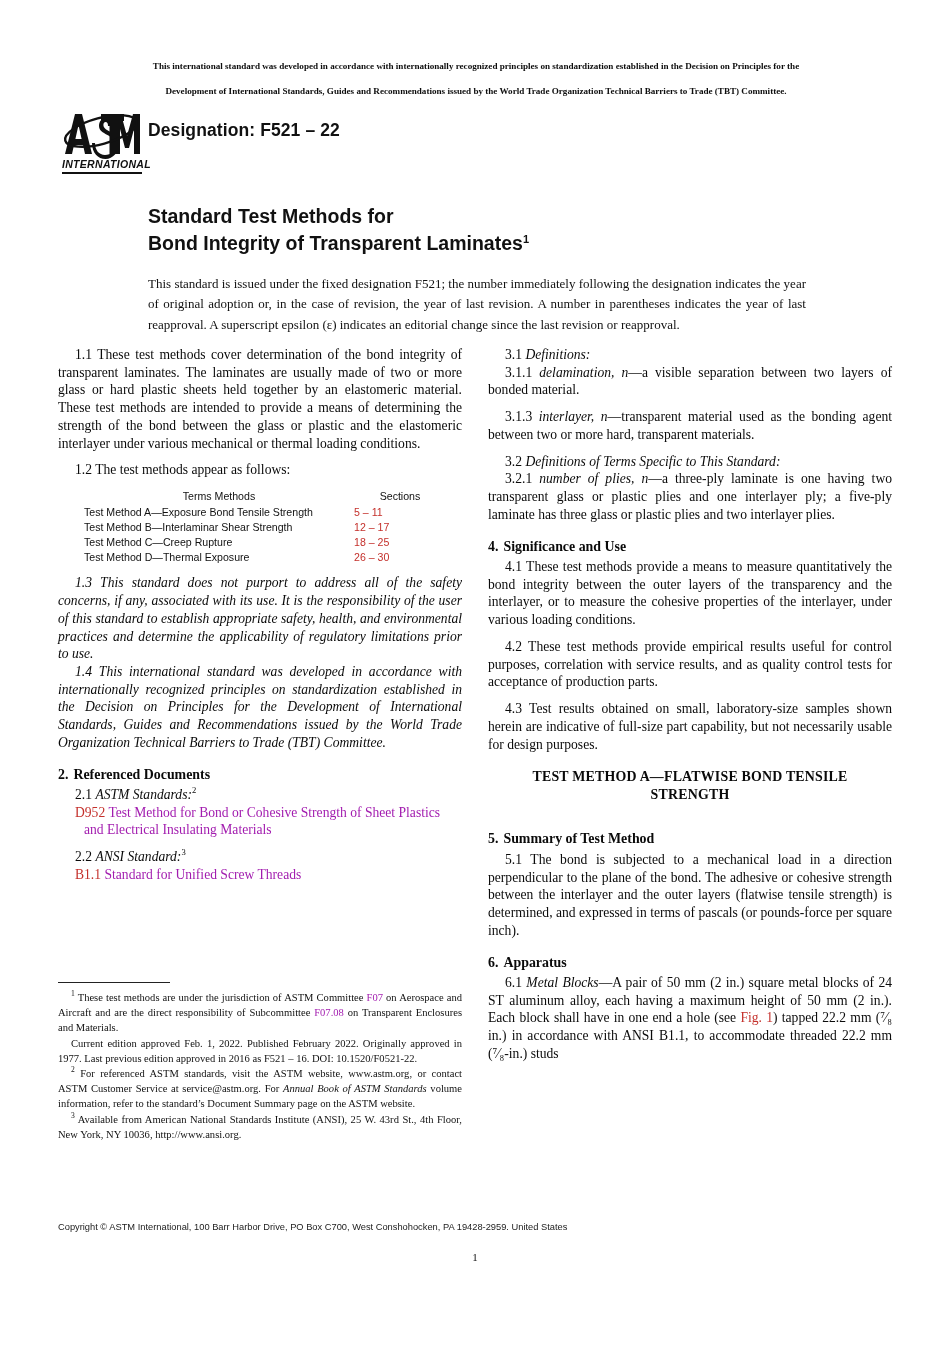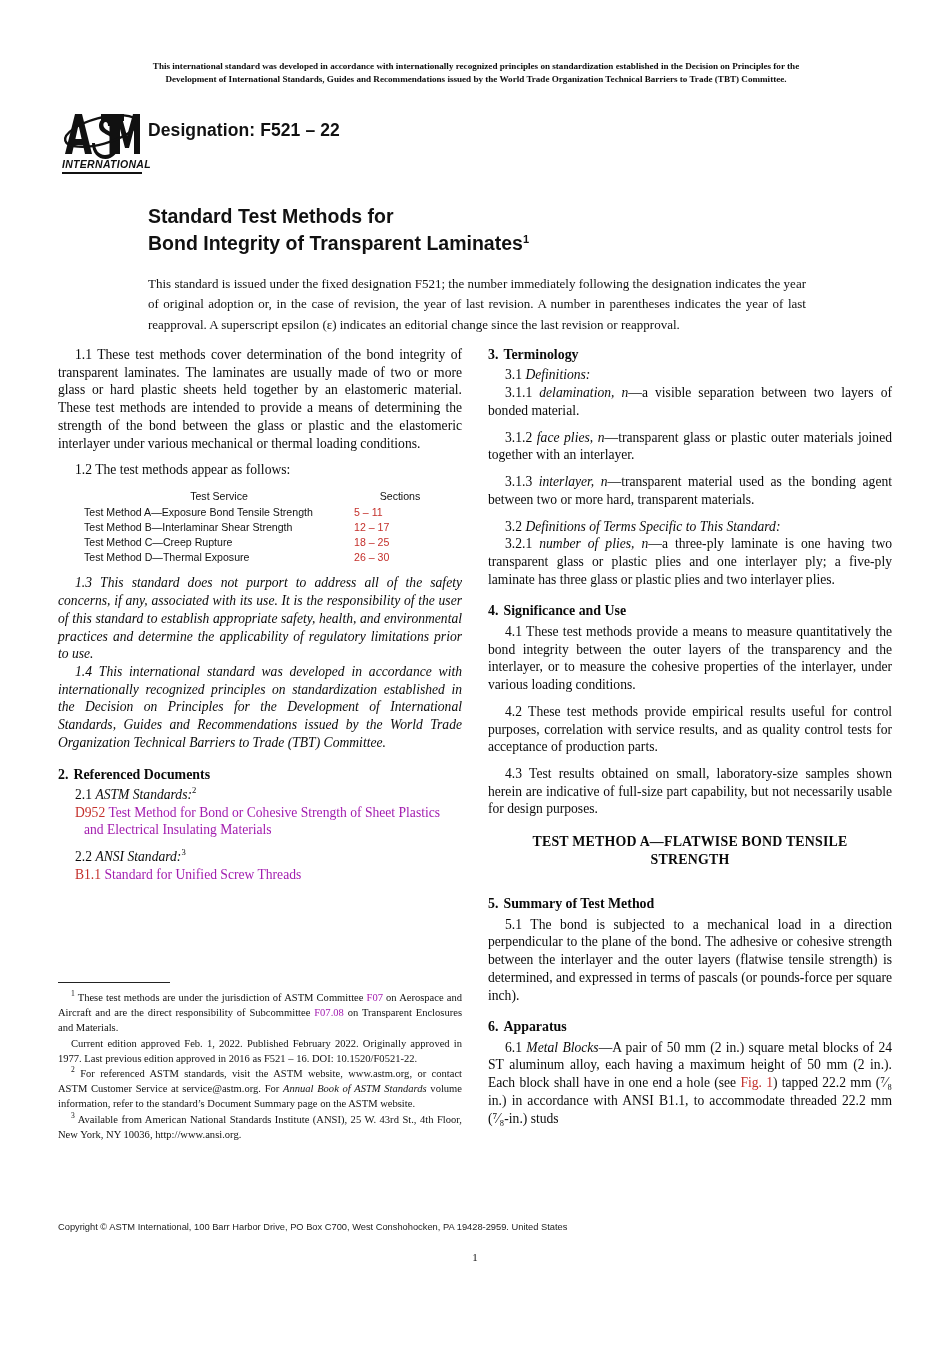--- a/index.html
+++ b/index.html
@@ -31,21 +31,21 @@
     left: 58px;
     top: 60px;
     width: 836px;
     font-family: "Liberation Serif", "DejaVu Serif", serif;
     font-size: 9.1px;
     font-weight: bold;
     line-height: 1.45;
     text-align: center;
     color: #0d0d0d;
   }
-  .preamble .l2 { display: block; }
+  .preamble .l2 { display: block; margin-top: 12px; }
 
   
   .masthead {
     position: absolute;
     left: 62px;
     top: 106px;
     width: 836px;
     height: 72px;
   }
   .logo-block {
@@ -304,21 +304,21 @@
   <div class="col col-left">
 
 
     <p class="para">1.1 These test methods cover determination of the bond integrity of transparent laminates. The laminates are usually made of two or more glass or hard plastic sheets held together by an elastomeric material. These test methods are intended to provide a means of determining the strength of the bond between the glass or plastic and the elastomeric interlayer under various mechanical or thermal loading conditions.</p>
 
     <p class="para gap">1.2 The test methods appear as follows:</p>
 
     <table class="tm-table">
       <thead>
         <tr>
-          <th class="c-name">Test Service</th>
+          <th class="c-name">Terms Methods</th>
           <th class="c-sections">Sections</th>
         </tr>
       </thead>
       <tbody>
         <tr>
           <td class="c-name">Test Method A—Exposure Bond Tensile Strength</td>
           <td class="c-sections">5 – 11</td>
         </tr>
         <tr>
           <td class="c-name">Test Method B—Interlaminar Shear Strength</td>
@@ -358,29 +358,25 @@
 
     <p>Current edition approved Feb. 1, 2022. Published February 2022. Originally approved in 1977. Last previous edition approved in 2016 as F521 – 16. DOI: 10.1520/F0521-22.</p>
 
     <p><sup>2</sup> <span>For referenced ASTM standards, visit the ASTM website, www.astm.org, or contact ASTM Customer Service at service@astm.org. For </span><span class="it">Annual Book of ASTM Standards</span><span> volume information, refer to the standard’s Document Summary page on the ASTM website.</span></p>
 
     <p><sup>3</sup> <span>Available from American National Standards Institute (ANSI), 25 W. 43rd St., 4th Floor, New York, NY 10036, http://www.ansi.org.</span></p>
   </div>
 
   <div class="col col-right">
 
-    <h2 class="sec">
-      <span class="num">3.</span><span>Terminology</span>
-    </h2>
 
     <p class="para"><span>3.1</span> <span class="it">Definitions:</span></p>
 
     <p class="para"><span>3.1.1</span> <span class="it">delamination, n</span><span>—a visible separation between two layers of bonded material.</span></p>
 
-    <p class="para gap"><span>3.1.2</span> <span class="it">face plies, n</span><span>—transparent glass or plastic outer materials joined together with an interlayer.</span></p>
 
     <p class="para gap"><span>3.1.3</span> <span class="it">interlayer, n</span><span>—transparent material used as the bonding agent between two or more hard, transparent materials.</span></p>
 
     <p class="para gap"><span>3.2</span> <span class="it">Definitions of Terms Specific to This Standard:</span></p>
 
     <p class="para"><span>3.2.1</span> <span class="it">number of plies, n</span><span>—a three-ply laminate is one having two transparent glass or plastic plies and one interlayer ply; a five-ply laminate has three glass or plastic plies and two interlayer plies.</span></p>
 
     <h2 class="sec spaced-top">
       <span class="num">4.</span><span>Significance and Use</span>
     </h2>

